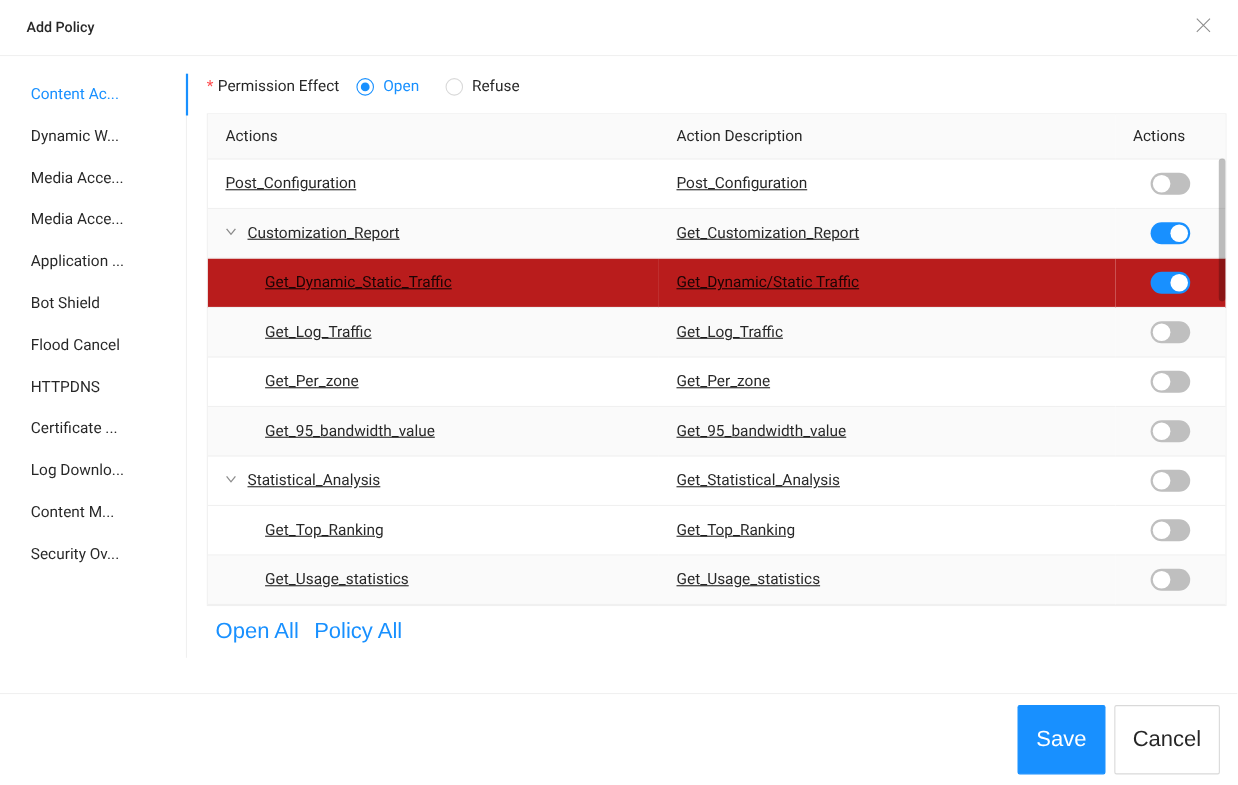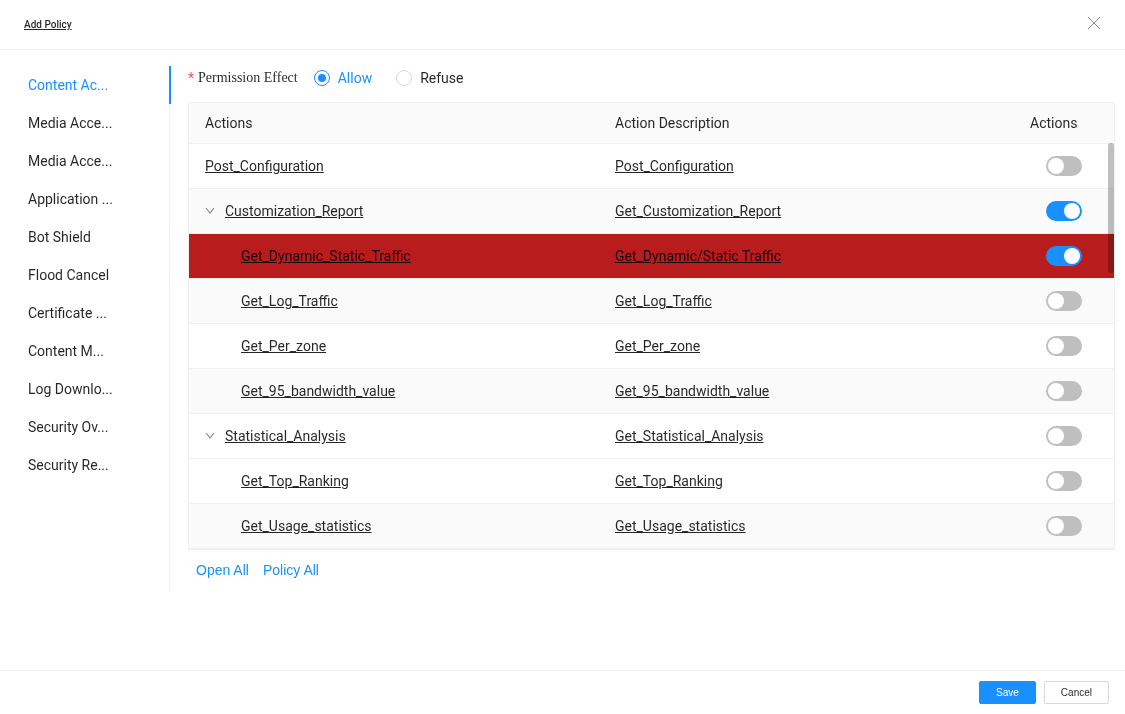--- a/index.html
+++ b/index.html
@@ -20,24 +20,23 @@
     
     .modal-header {
       display: flex;
       justify-content: space-between;
       align-items: center;
       padding: 16px 24px;
       border-bottom: 1px solid #f0f0f0;
     }
     
     .modal-title {
-      font-size: 10px;
+      font-size: 13px;
       font-weight: 500;
       color: rgba(0, 0, 0, 0.85);
-      text-decoration: underline;
     }
     
     .close-button {
       cursor: pointer;
       color: rgba(0, 0, 0, 0.45);
       font-size: 16px;
       line-height: 1;
       background: none;
       border: none;
     }
@@ -94,21 +93,20 @@
     }
     
     .required-mark {
       color: #ff4d4f;
       margin-right: 4px;
     }
     
     .permission-label {
       color: rgba(0, 0, 0, 0.85);
       margin-right: 16px;
-      font-family: Liberation Serif, serif;
     }
     
     .radio-group {
       display: flex;
       gap: 24px;
     }
     
     .radio-item {
       display: flex;
       align-items: center;
@@ -267,21 +265,21 @@
       padding: 12px 8px;
       display: flex;
       gap: 14px;
     }
     
     .link-button {
       color: #1890ff;
       cursor: pointer;
       background: none;
       border: none;
-      font-size: 14px;
+      font-size: 20px;
     }
     
     .scroll-indicator {
       position: absolute;
       right: 0;
       top: 40px;
       width: 6px;
       height: 130px;
       background: rgba(0,0,0,0.25);
       border-radius: 3px;
@@ -293,24 +291,24 @@
       right: 0;
       padding: 10px 16px;
       display: flex;
       gap: 8px;
       justify-content: flex-end;
       width: 100%;
       border-top: 1px solid #f0f0f0;
     }
     
     .btn {
-      padding: 5px 16px;
+      padding: 19px 16px;
       border-radius: 2px;
       cursor: pointer;
-      font-size: 10px;
+      font-size: 20px;
       border: 1px solid #d9d9d9;
       background: #fff;
       color: rgba(0, 0, 0, 0.85);
     }
     
     .btn-primary {
       background: #1890ff;
       border-color: #1890ff;
       color: #fff;
     }
@@ -330,44 +328,45 @@
         <path d="M1 1L13 13M1 13L13 1" stroke="currentColor" stroke-width="1"></path>
       </svg>
   </button>
 </div>
 
 <div class="modal-body">
 
   <div class="sidebar" id="sidebar">
 
   <div class="sidebar-item active">Content Ac...</div>
+      <div class="sidebar-item">Dynamic W...</div>
       <div class="sidebar-item">Media Acce...</div>
       <div class="sidebar-item">Media Acce...</div>
       <div class="sidebar-item">Application ...</div>
       <div class="sidebar-item">Bot Shield</div>
       <div class="sidebar-item">Flood Cancel</div>
+      <div class="sidebar-item">HTTPDNS</div>
       <div class="sidebar-item">Certificate ...</div>
+      <div class="sidebar-item">Log Downlo...</div>
       <div class="sidebar-item">Content M...</div>
-      <div class="sidebar-item">Log Downlo...</div>
       <div class="sidebar-item">Security Ov...</div>
-      <div class="sidebar-item">Security Re...</div>
     </div>
 
   <div class="main-content">
     <div class="active-indicator"></div>
 
     <div class="permission-row">
       <span class="required-mark">*</span>
       <span class="permission-label">Permission Effect</span>
       <div class="radio-group">
         <div class="radio-item">
           <span class="radio-circle checked">
               <span class="radio-dot"></span>
             </span>
-          <span class="radio-label active">Allow</span>
+          <span class="radio-label active">Open</span>
         </div>
         <div class="radio-item">
           <span class="radio-circle"></span>
           <span class="radio-label">Refuse</span>
         </div>
       </div>
     </div>
 
     <div class="table-container">
       <table class="table">

